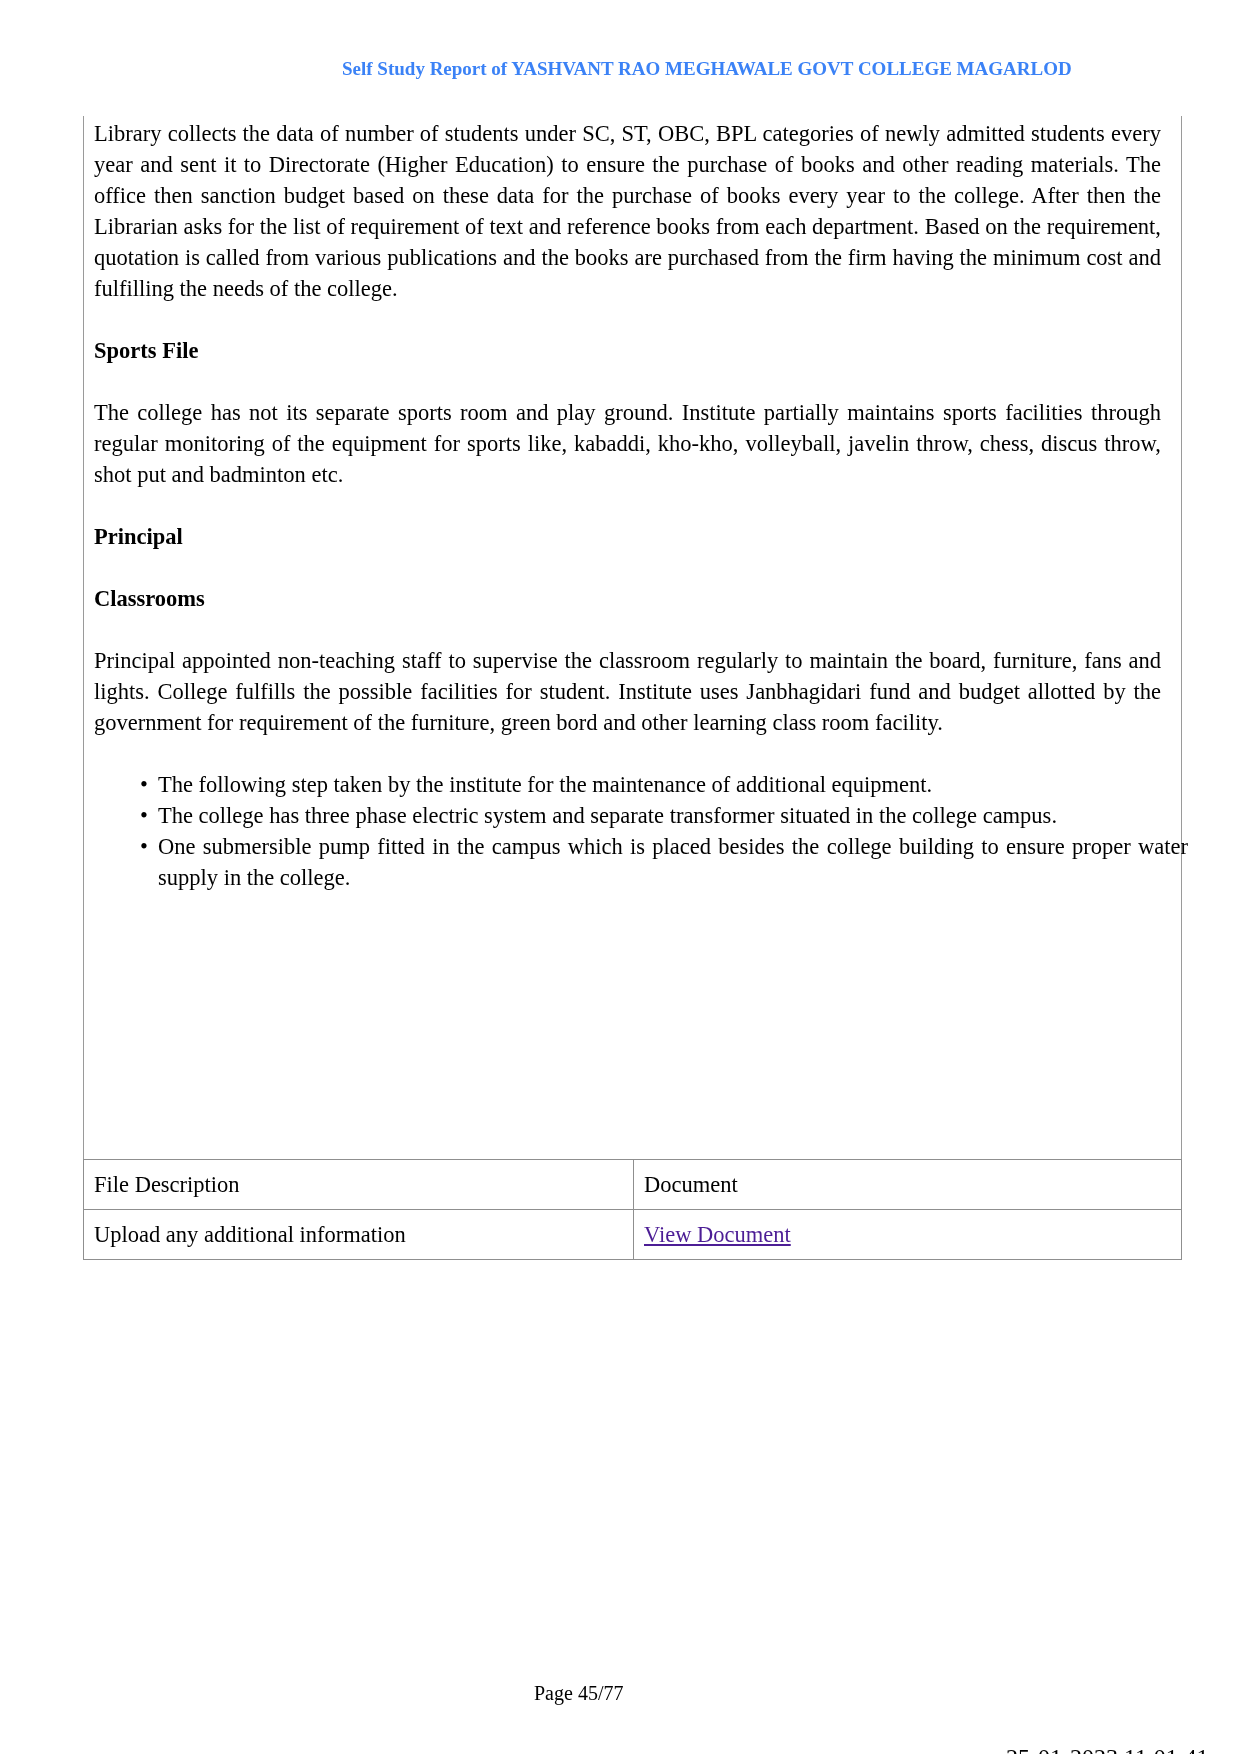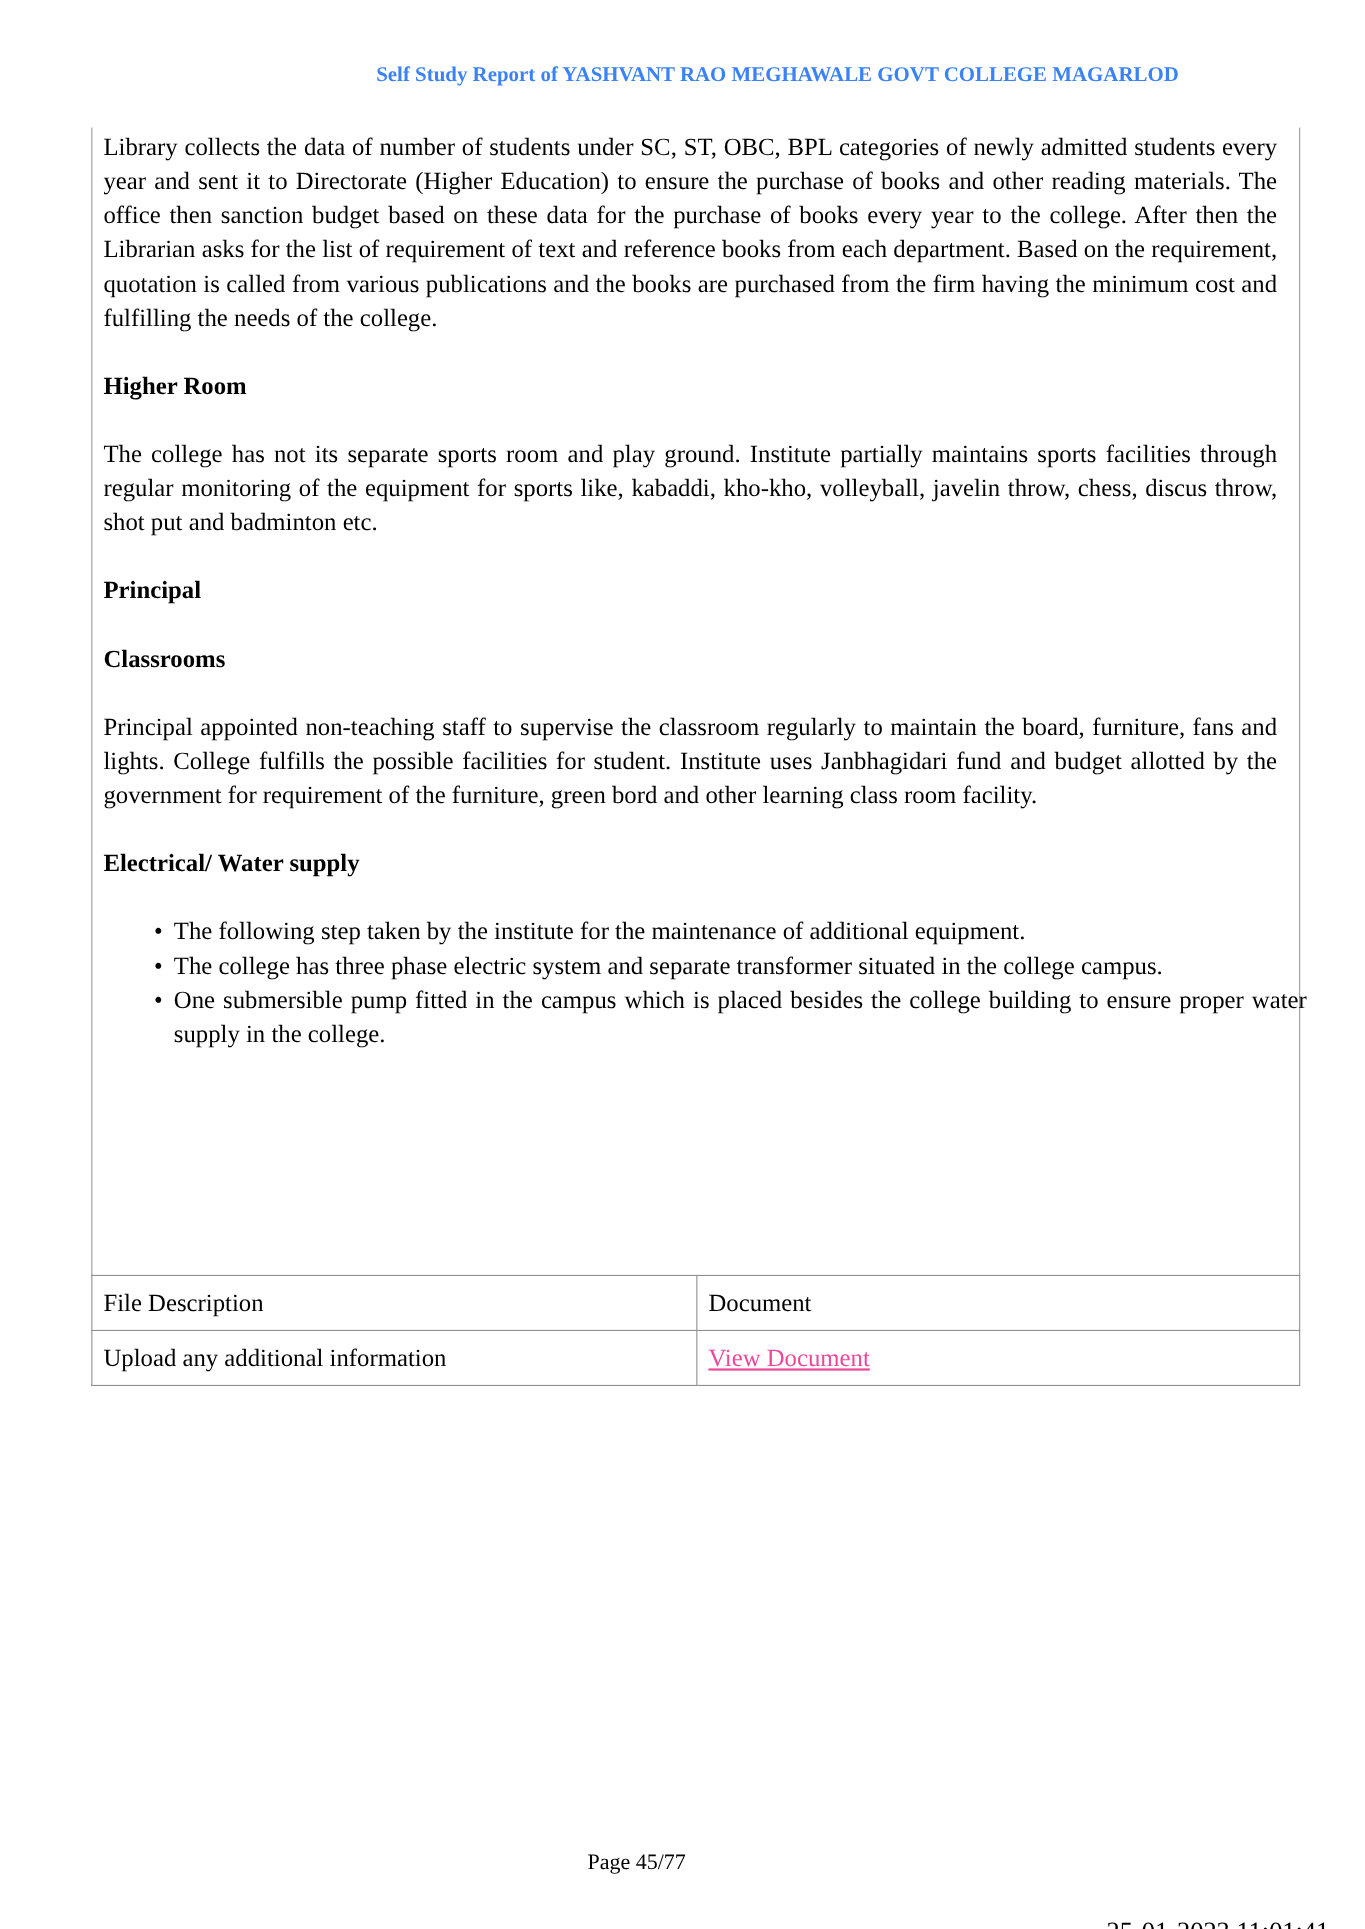--- a/index.html
+++ b/index.html
@@ -15,43 +15,42 @@
   .content h3 { margin: 31px 0 31px 0; font-size: 22.5px; font-weight: bold; line-height: 31px; }
   .content .para + h3 { margin-top: 31px; }
   .content ul { margin: 31px 0 0 0; padding-left: 64px; list-style: none; }
   .content li { position: relative; margin: 0; width: 1030px; text-align: justify; }
   .content li .bullet { position: absolute; left: -18px; top: 0; }
   .ftable { position: absolute; left: 83px; top: 1159px; width: 1099px; border-collapse: collapse;
             font-size: 22.5px; }
   .ftable td { border: 1.5px solid #8f8f8f; height: 50px; padding: 0 0 0 10px; box-sizing: border-box; vertical-align: middle; }
   .ftable td.c1 { width: 550px; }
   .ftable .th { font-weight: normal; }
-  .ftable a { color: #ec4899; text-decoration: underline; }
+  .ftable a { color: #4c1d95; text-decoration: underline; }
   .footer-page { position: absolute; left: 534px; top: 1682px; font-size: 20px; }
   .footer-date { position: absolute; left: 1006px; top: 1744px; font-size: 24px; font-family: Liberation Serif, serif; }
 </style>
 </head>
 <body>
 
 <div class="header">Self Study Report of YASHVANT RAO MEGHAWALE GOVT COLLEGE MAGARLOD</div>
 
 <div class="box"></div>
 
 <div class="content">
   <p class="para">Library collects the data of number of students under SC, ST, OBC, BPL categories of newly admitted students every year and sent it to Directorate (Higher Education) to ensure the purchase of books and other reading materials. The office then sanction budget based on these data for the purchase of books every year to the college. After then the Librarian asks for the list of requirement of text and reference books from each department. Based on the requirement, quotation is called from various publications and the books are purchased from the firm having the minimum cost and fulfilling the needs of the college.</p>
 
-  <h3>Higher Room</h3>
+  <h3>Sports File</h3>
   <p class="para">The college has not its separate sports room and play ground. Institute partially maintains sports facilities through regular monitoring of the equipment for sports like, kabaddi, kho-kho, volleyball, javelin throw, chess, discus throw, shot put and badminton etc.</p>
 
   <h3>Principal</h3>
 
   <h3>Classrooms</h3>
   <p class="para">Principal appointed non-teaching staff to supervise the classroom regularly to maintain the board, furniture, fans and lights. College fulfills the possible facilities for student. Institute uses Janbhagidari fund and budget allotted by the government for requirement of the furniture, green bord and other learning class room facility.</p>
 
-  <h3 style="margin-bottom:0">Electrical/ Water supply</h3>
   <ul>
     <li><span class="bullet">•</span><span>The following step taken by the institute for the maintenance of additional equipment.</span></li>
     <li style="white-space:nowrap"><span class="bullet">•</span><span>The college has three phase electric system and separate transformer situated in the college campus.</span></li>
     <li><span class="bullet">•</span><span>One submersible pump fitted in the campus which is placed besides the college building to ensure proper water supply in the college.</span></li>
   </ul>
 </div>
 
 <table class="ftable">
   <tbody>
       <tr>

